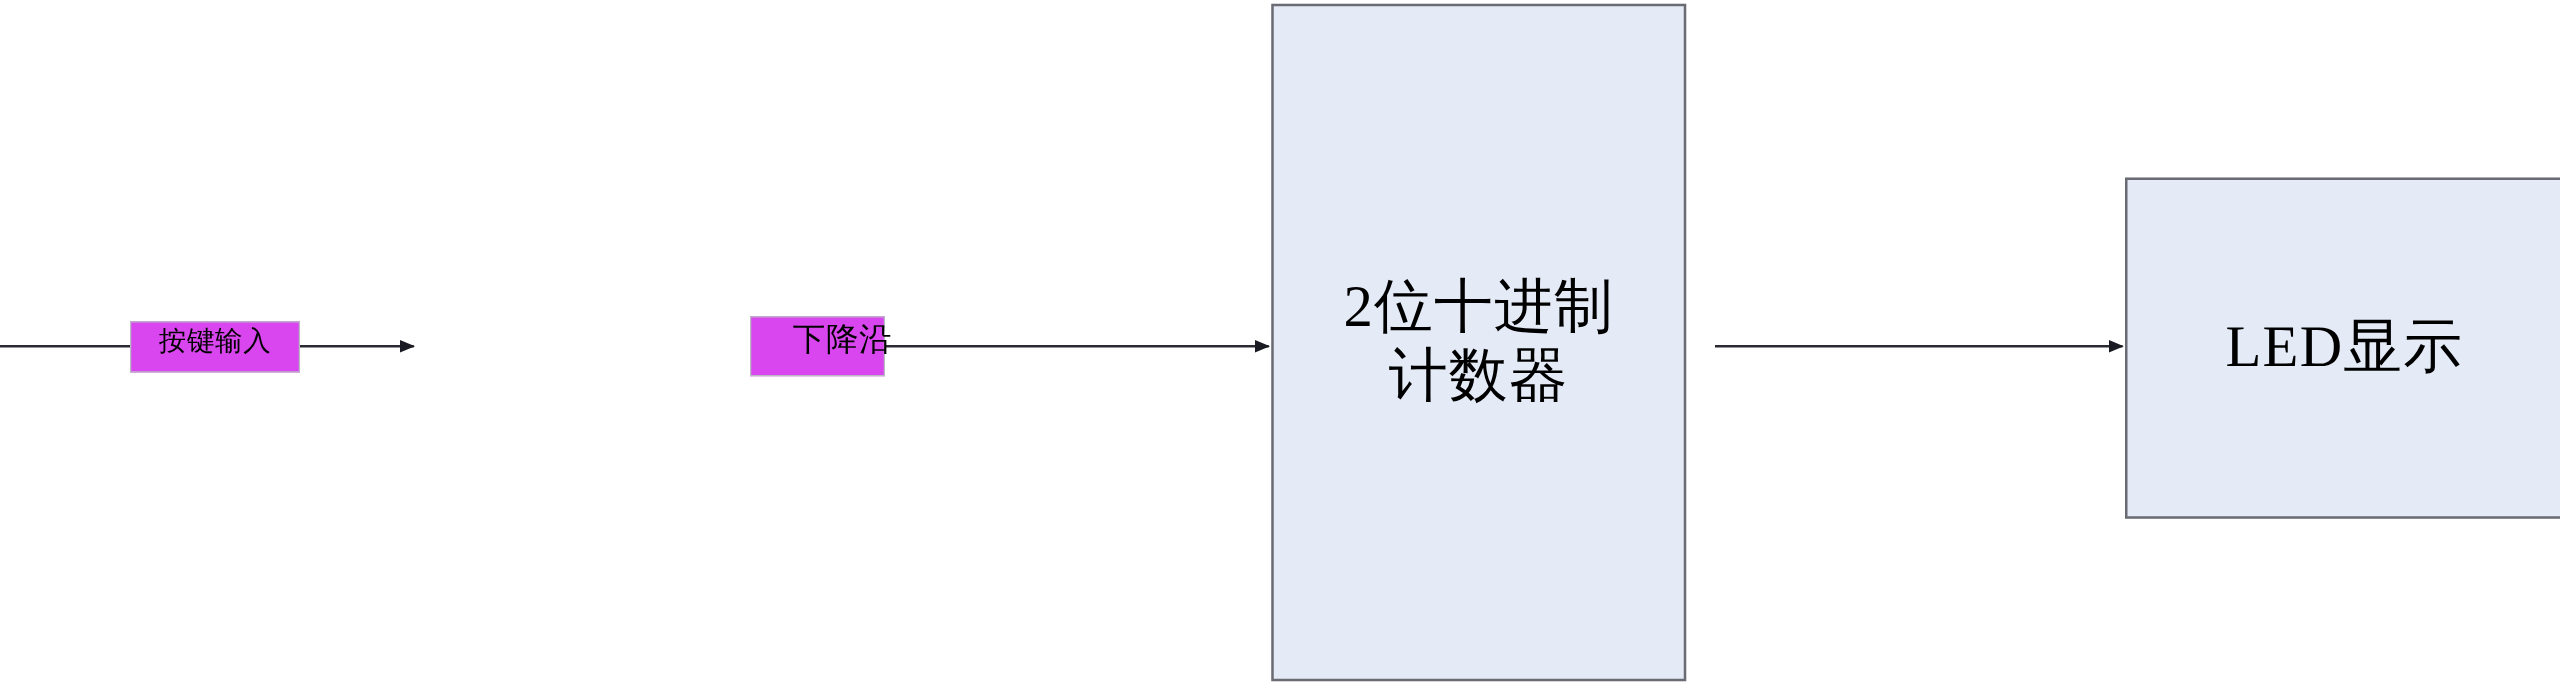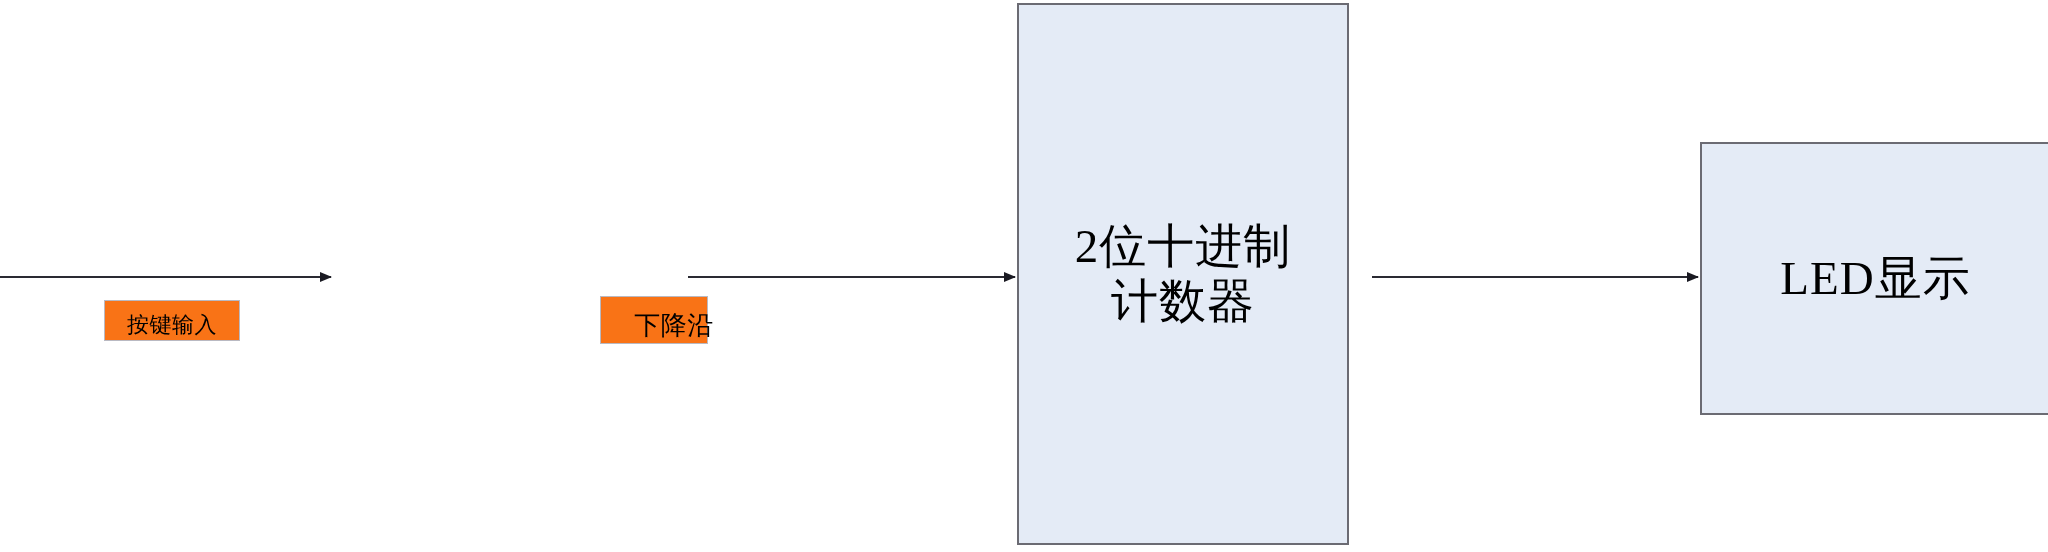--- a/index.html
+++ b/index.html
@@ -71,29 +71,28 @@
   .block-label {
     display: block;
     white-space: pre-line;
     padding: 0 6px;
   }
 
   
   .edge-label {
     position: absolute;
     box-sizing: border-box;
-    background: #f97316;
+    background: #d946ef;
     border: 1px solid #b9b9c2;
     display: flex;
-    align-items: flex-end;
+    align-items: flex-start;
     justify-content: center;
     color: #000000;
     white-space: nowrap;
     z-index: 3;
-    margin-top: 43px;
   }
 
   #edge-label-key-input {
     left: 104px;
     top: 257px;
     width: 136px;
     height: 41px;
     font-size: 22px;
     letter-spacing: 0.5px;
   }

